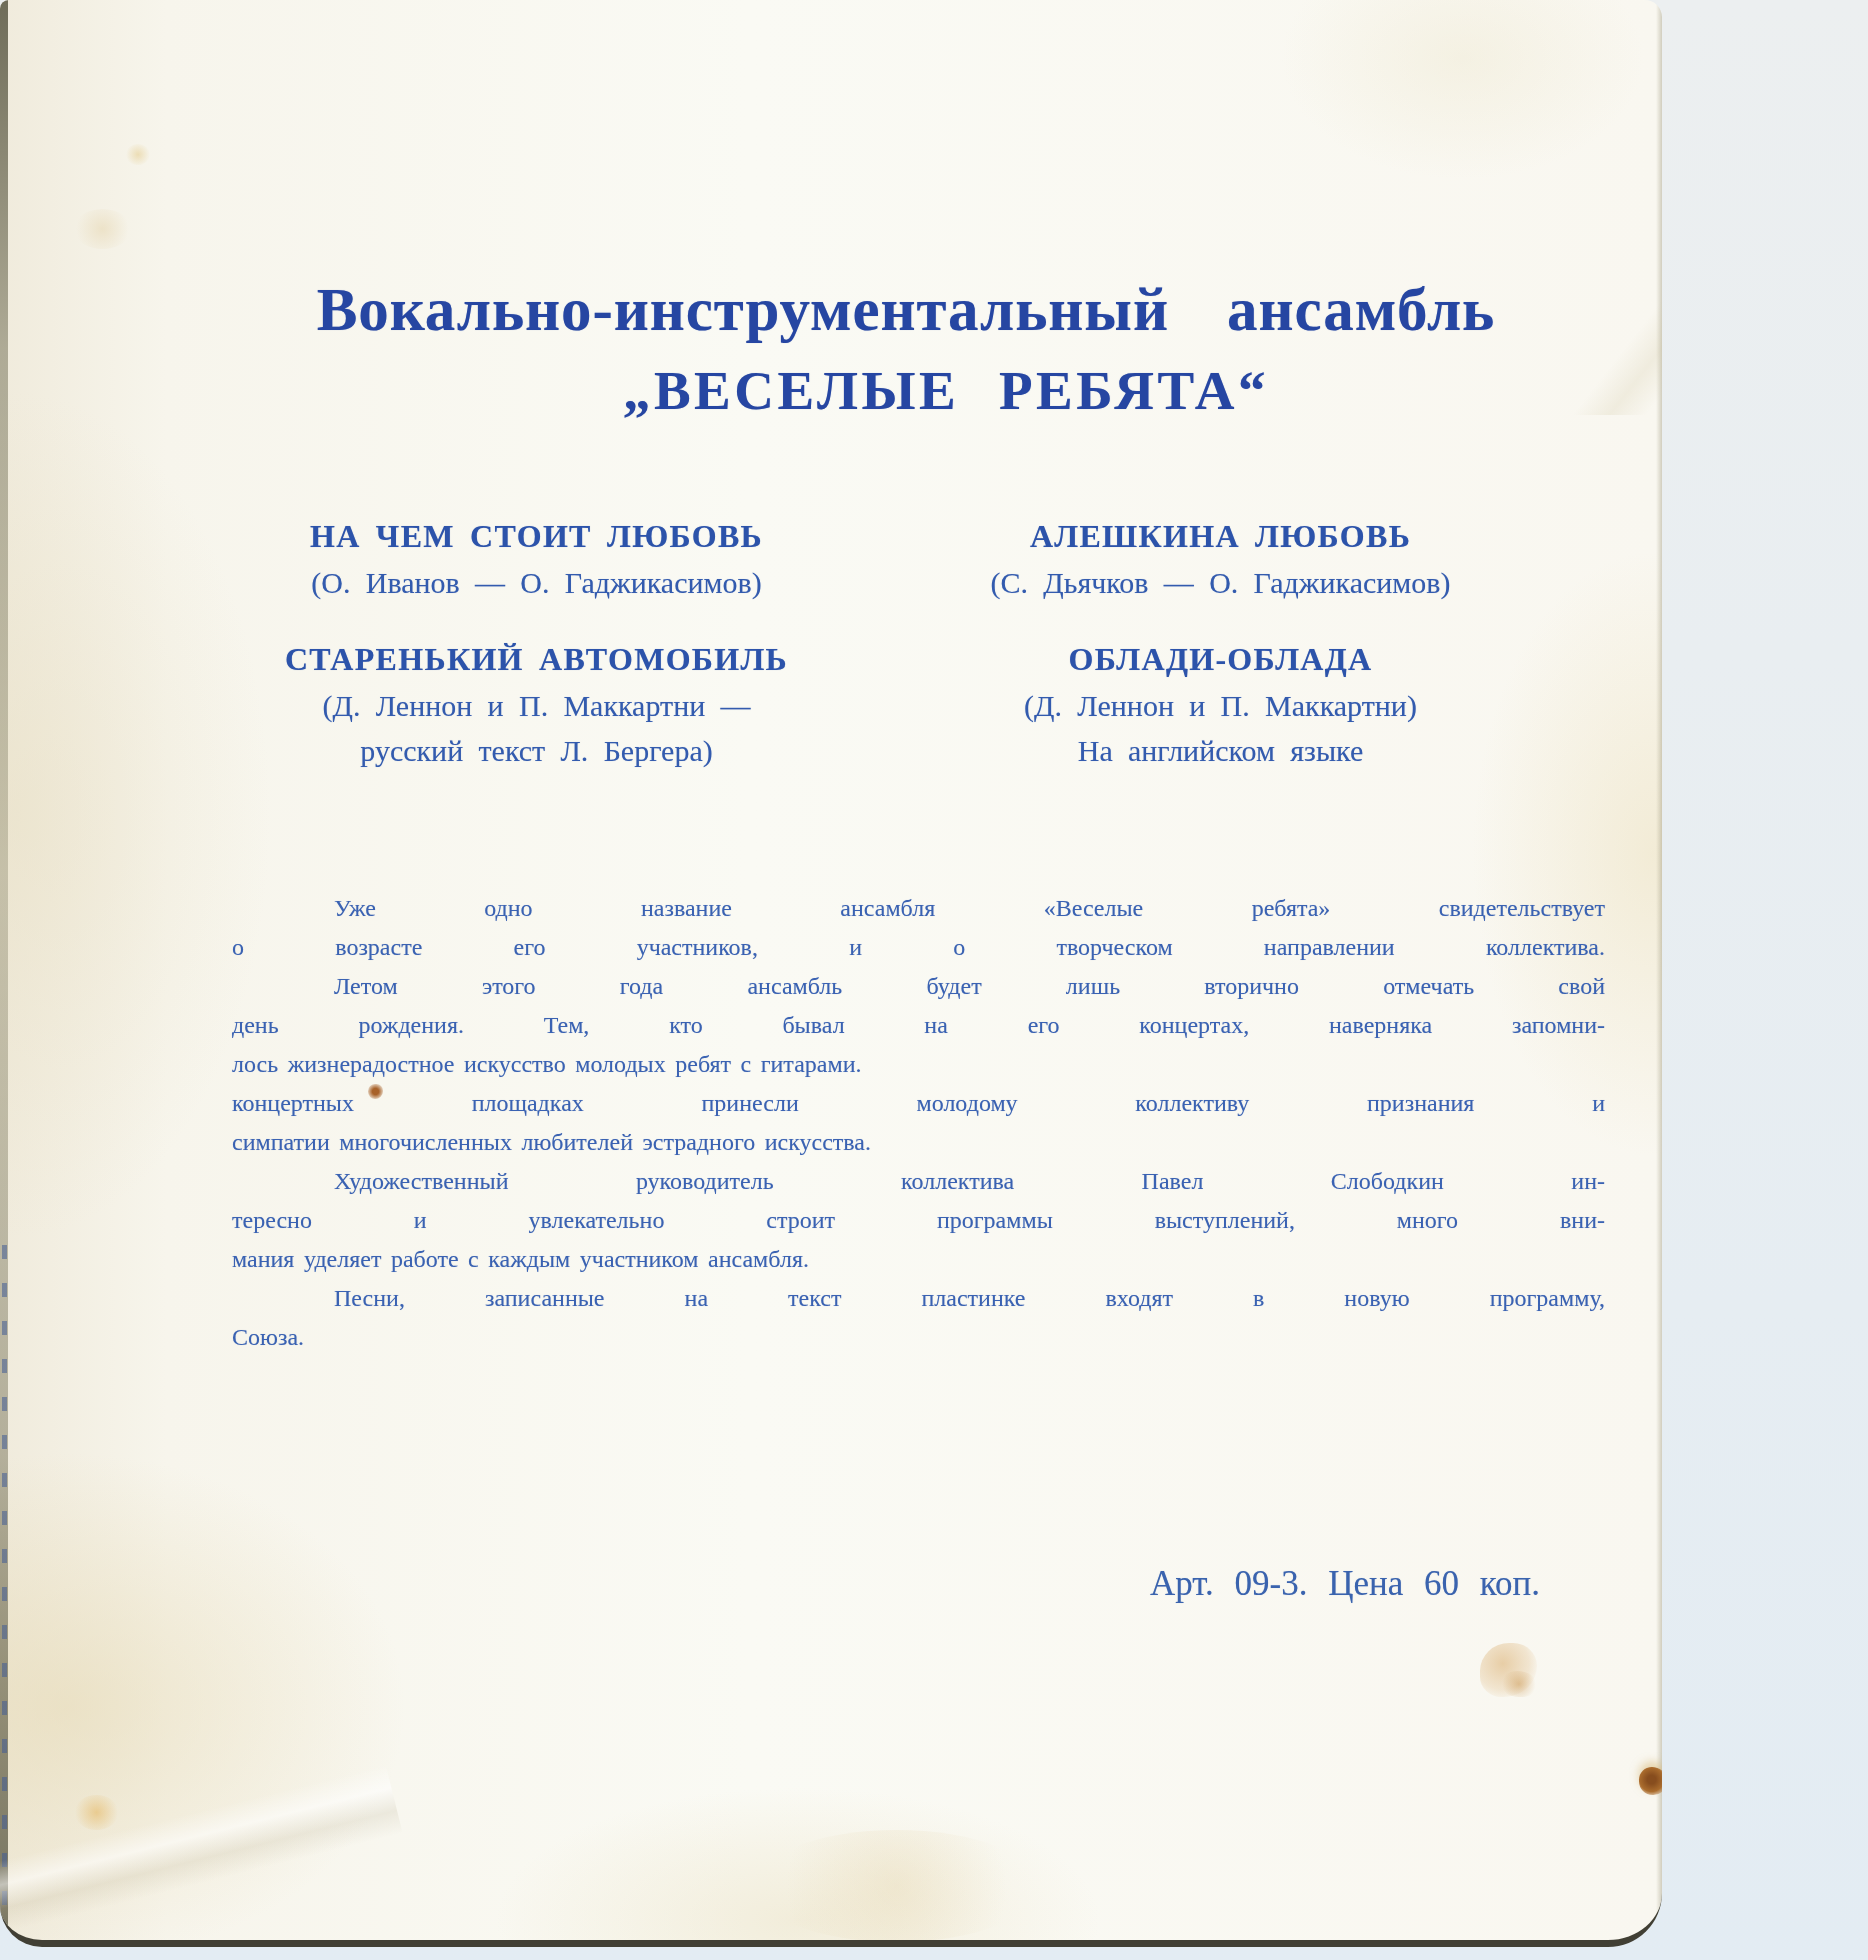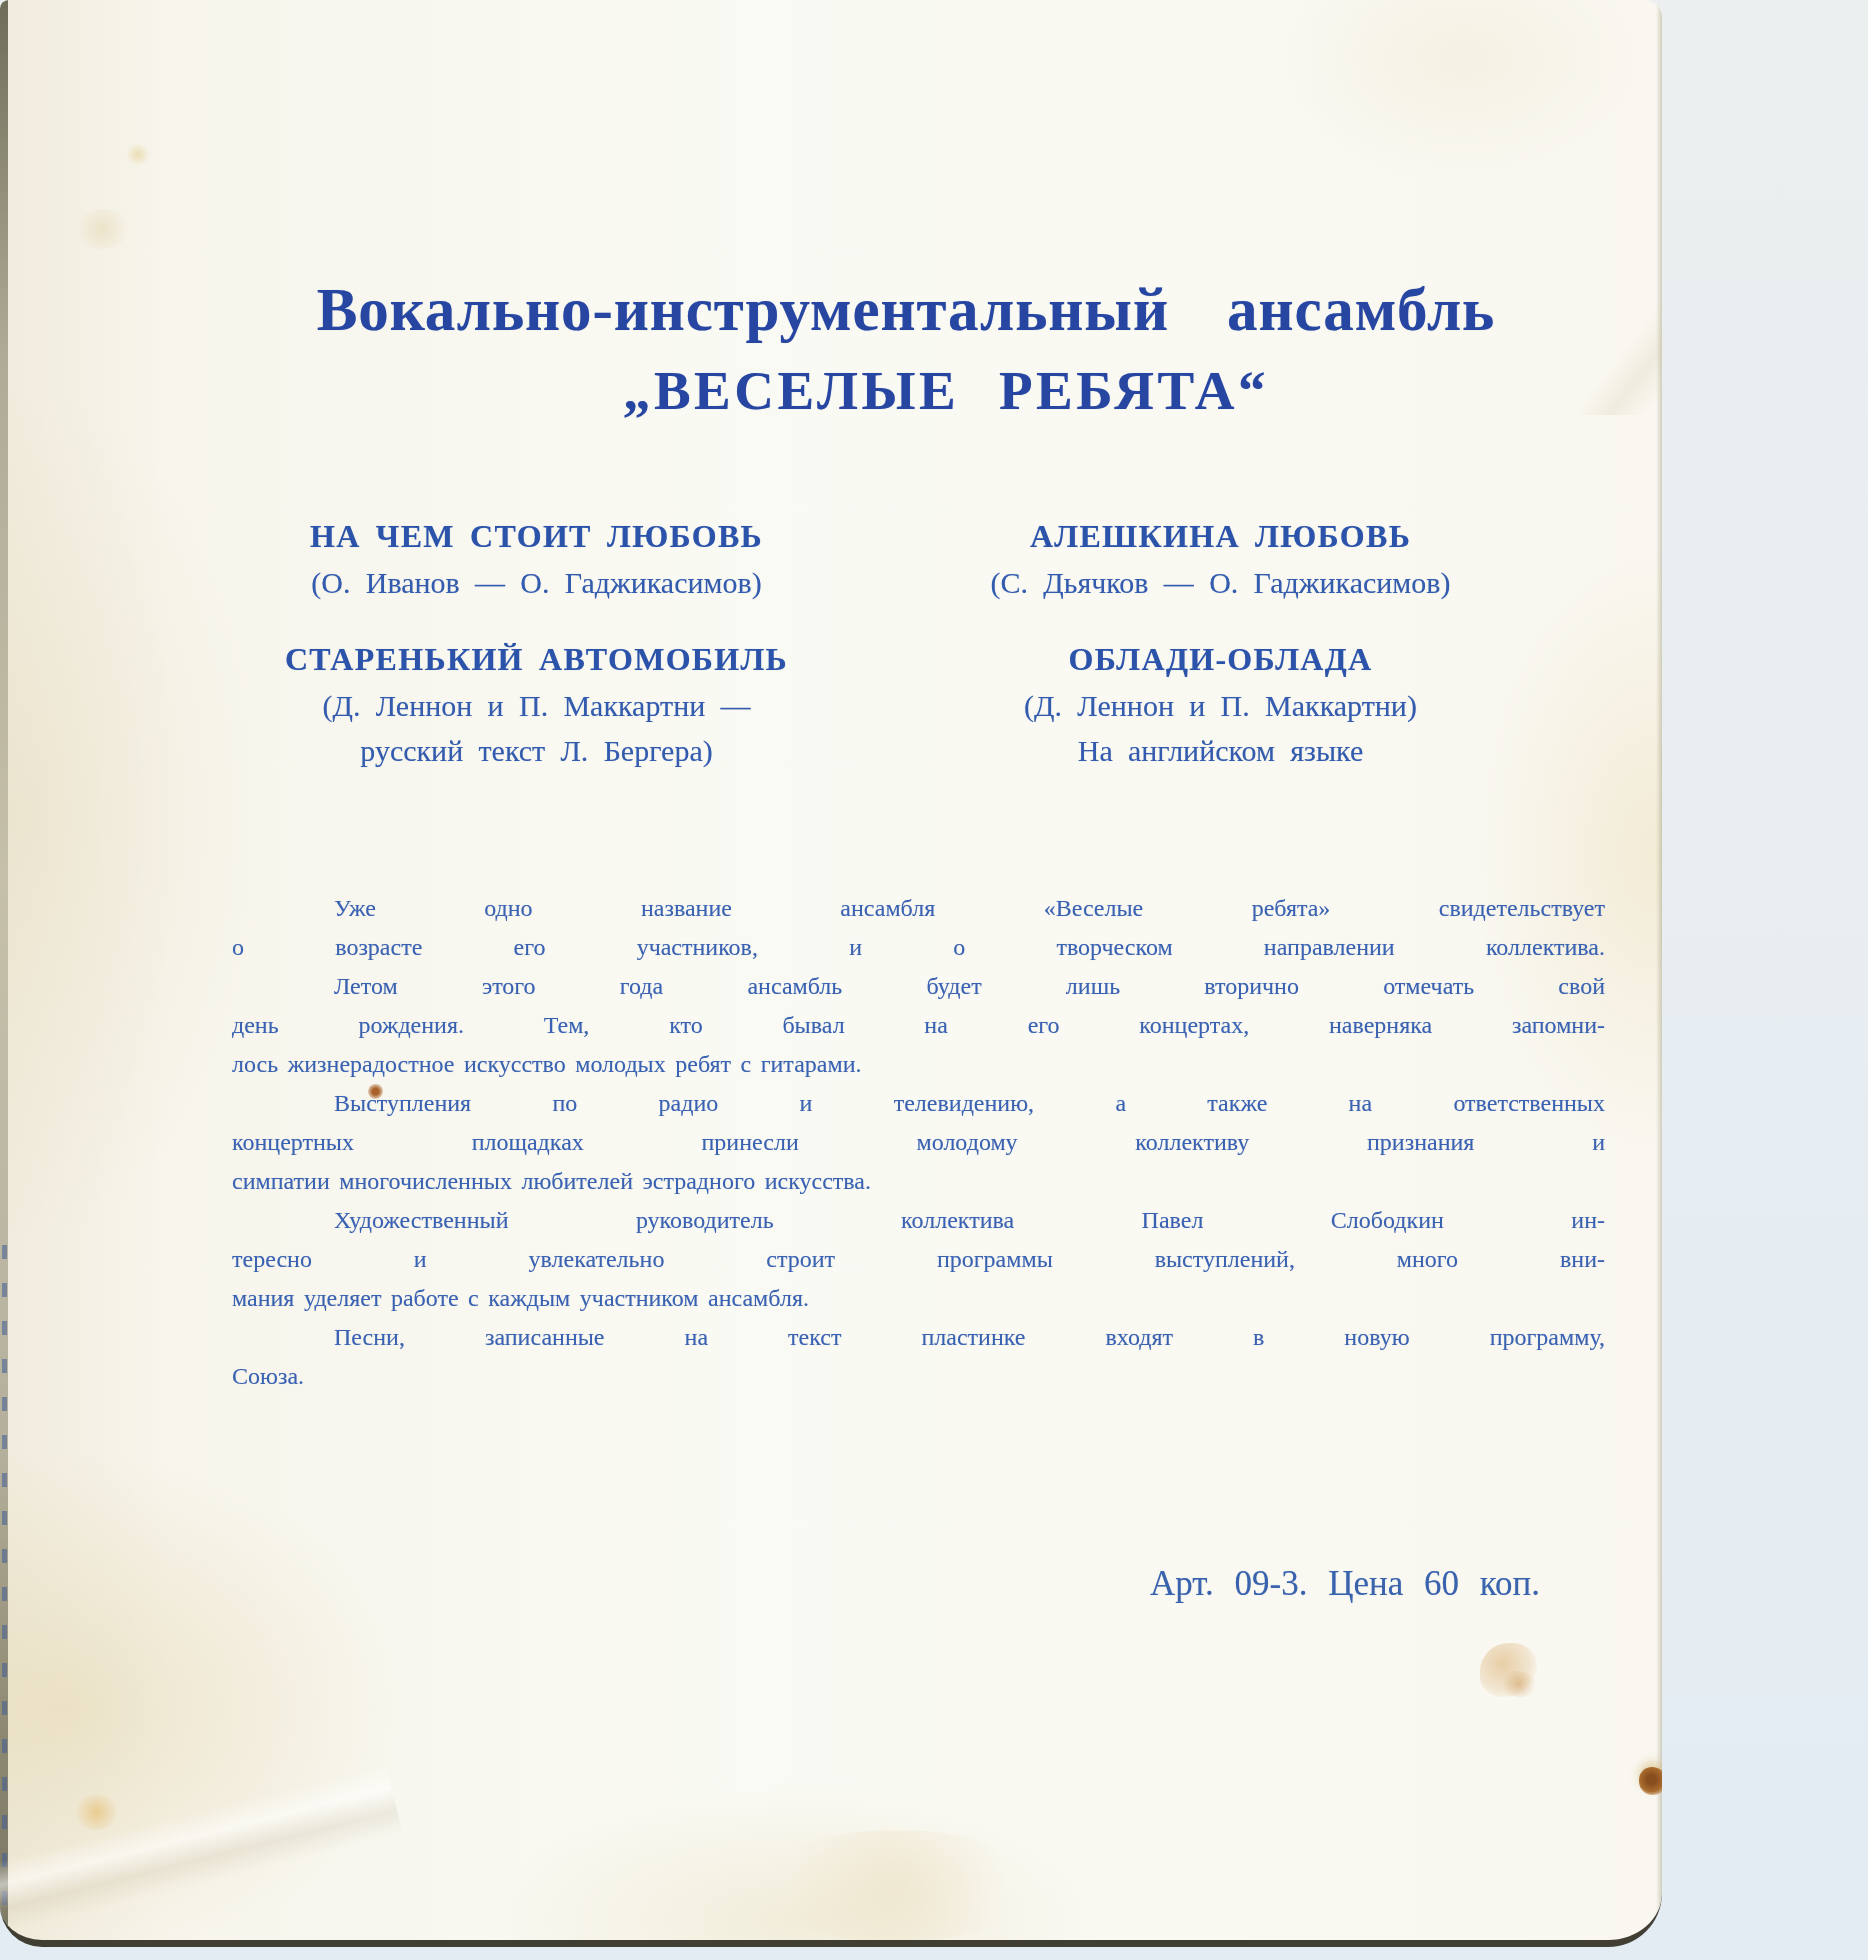--- a/index.html
+++ b/index.html
@@ -200,21 +200,20 @@
       <div class="track-credit">На английском языке</div>
     </div>
   </div>
 
   <div class="body-text">
     <div class="bline first">Уже одно название ансамбля «Веселые ребята» свидетельствует</div>
     <div class="bline">о возрасте его участников, и о творческом направлении коллектива.</div>
     <div class="bline first">Летом этого года ансамбль будет лишь вторично отмечать свой</div>
     <div class="bline">день рождения. Тем, кто бывал на его концертах, наверняка запомни-</div>
     <div class="bline last">лось жизнерадостное искусство молодых ребят с гитарами.</div>
-    <div class="bline first">Выступления по радио и телевидению, а также на ответственных</div>
     <div class="bline">концертных площадках принесли молодому коллективу признания и</div>
     <div class="bline last">симпатии многочисленных любителей эстрадного искусства.</div>
     <div class="bline first">Художественный руководитель коллектива Павел Слободкин ин-</div>
     <div class="bline">тересно и увлекательно строит программы выступлений, много вни-</div>
     <div class="bline last">мания уделяет работе с каждым участником ансамбля.</div>
     <div class="bline first">Песни, записанные на текст пластинке входят в новую программу,</div>
     <div class="bline last">Союза.</div>
   </div>
 
   <div class="imprint">Арт. 09-3. Цена 60 коп.</div>

